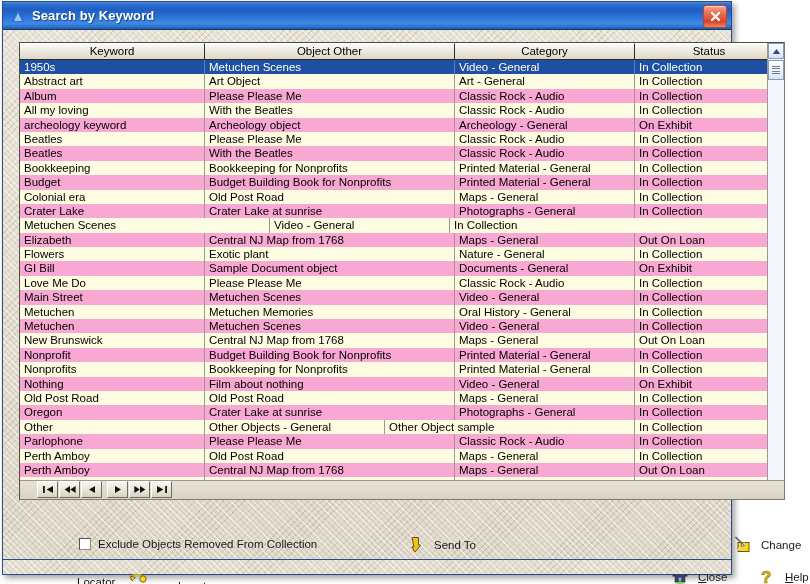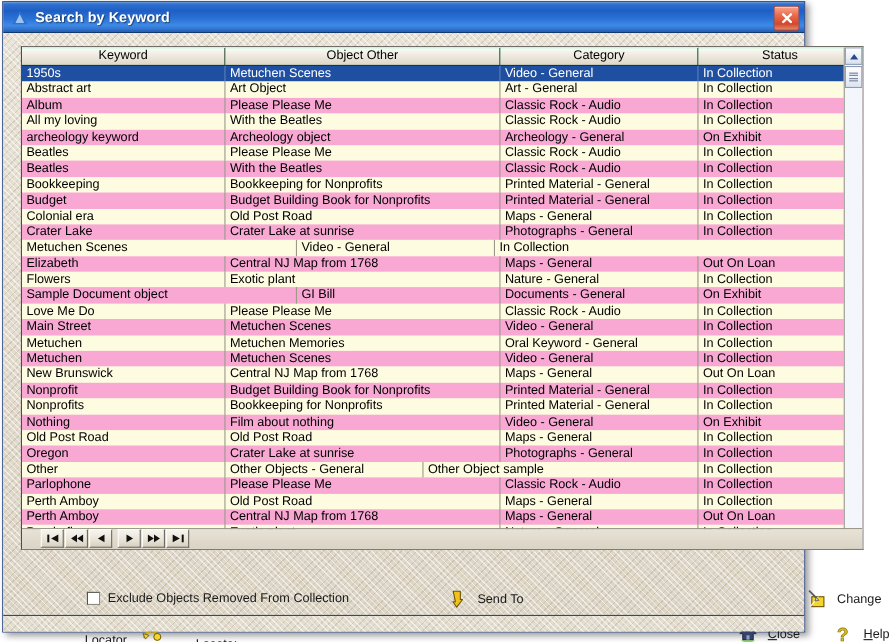--- a/index.html
+++ b/index.html
@@ -421,41 +421,41 @@
               <div class="cell w-category">Maps - General</div>
               <div class="cell w-status c-status">Out On Loan</div>
             </div>
             <div class="row alt">
               <div class="cell w-keyword">Flowers</div>
               <div class="cell w-object">Exotic plant</div>
               <div class="cell w-category">Nature - General</div>
               <div class="cell w-status c-status">In Collection</div>
             </div>
             <div class="row">
+              <div class="cell w-keyword">GI Bill</div>
               <div class="cell w-object">Sample Document object</div>
-              <div class="cell w-keyword">GI Bill</div>
               <div class="cell w-category">Documents - General</div>
               <div class="cell w-status c-status">On Exhibit</div>
             </div>
             <div class="row alt">
               <div class="cell w-keyword">Love Me Do</div>
               <div class="cell w-object">Please Please Me</div>
               <div class="cell w-category">Classic Rock - Audio</div>
               <div class="cell w-status c-status">In Collection</div>
             </div>
             <div class="row">
               <div class="cell w-keyword">Main Street</div>
               <div class="cell w-object">Metuchen Scenes</div>
               <div class="cell w-category">Video - General</div>
               <div class="cell w-status c-status">In Collection</div>
             </div>
             <div class="row alt">
               <div class="cell w-keyword">Metuchen</div>
               <div class="cell w-object">Metuchen Memories</div>
-              <div class="cell w-category">Oral Keyword - General</div>
+              <div class="cell w-category">Oral History - General</div>
               <div class="cell w-status c-status">In Collection</div>
             </div>
             <div class="row">
               <div class="cell w-keyword">Metuchen</div>
               <div class="cell w-object">Metuchen Scenes</div>
               <div class="cell w-category">Video - General</div>
               <div class="cell w-status c-status">In Collection</div>
             </div>
             <div class="row alt">
               <div class="cell w-keyword">New Brunswick</div>

